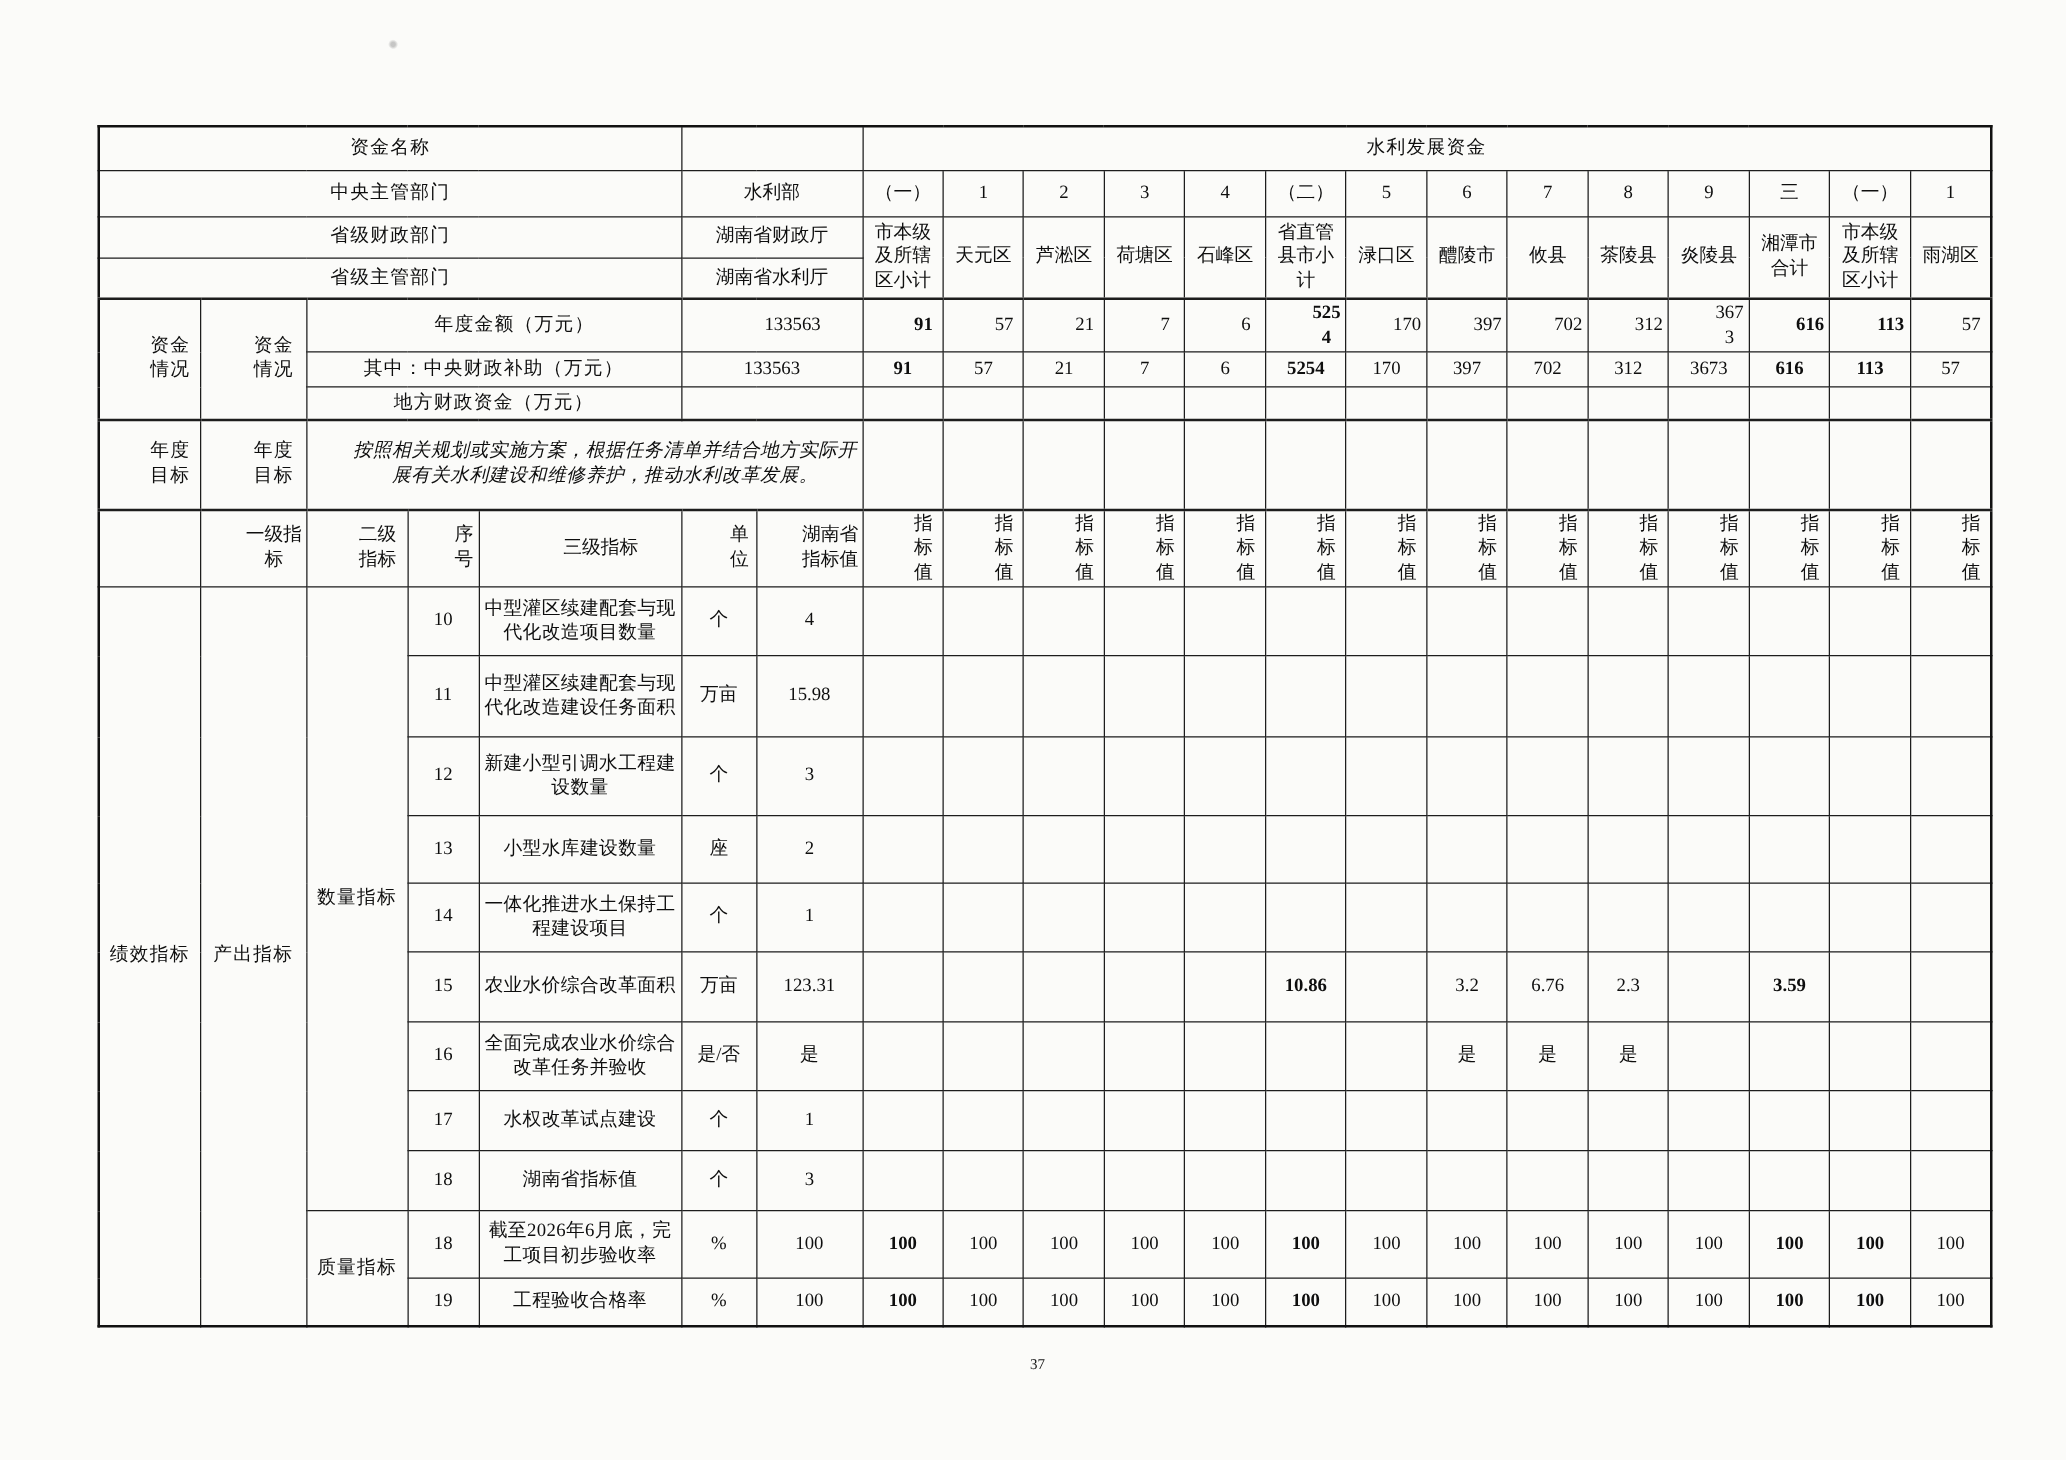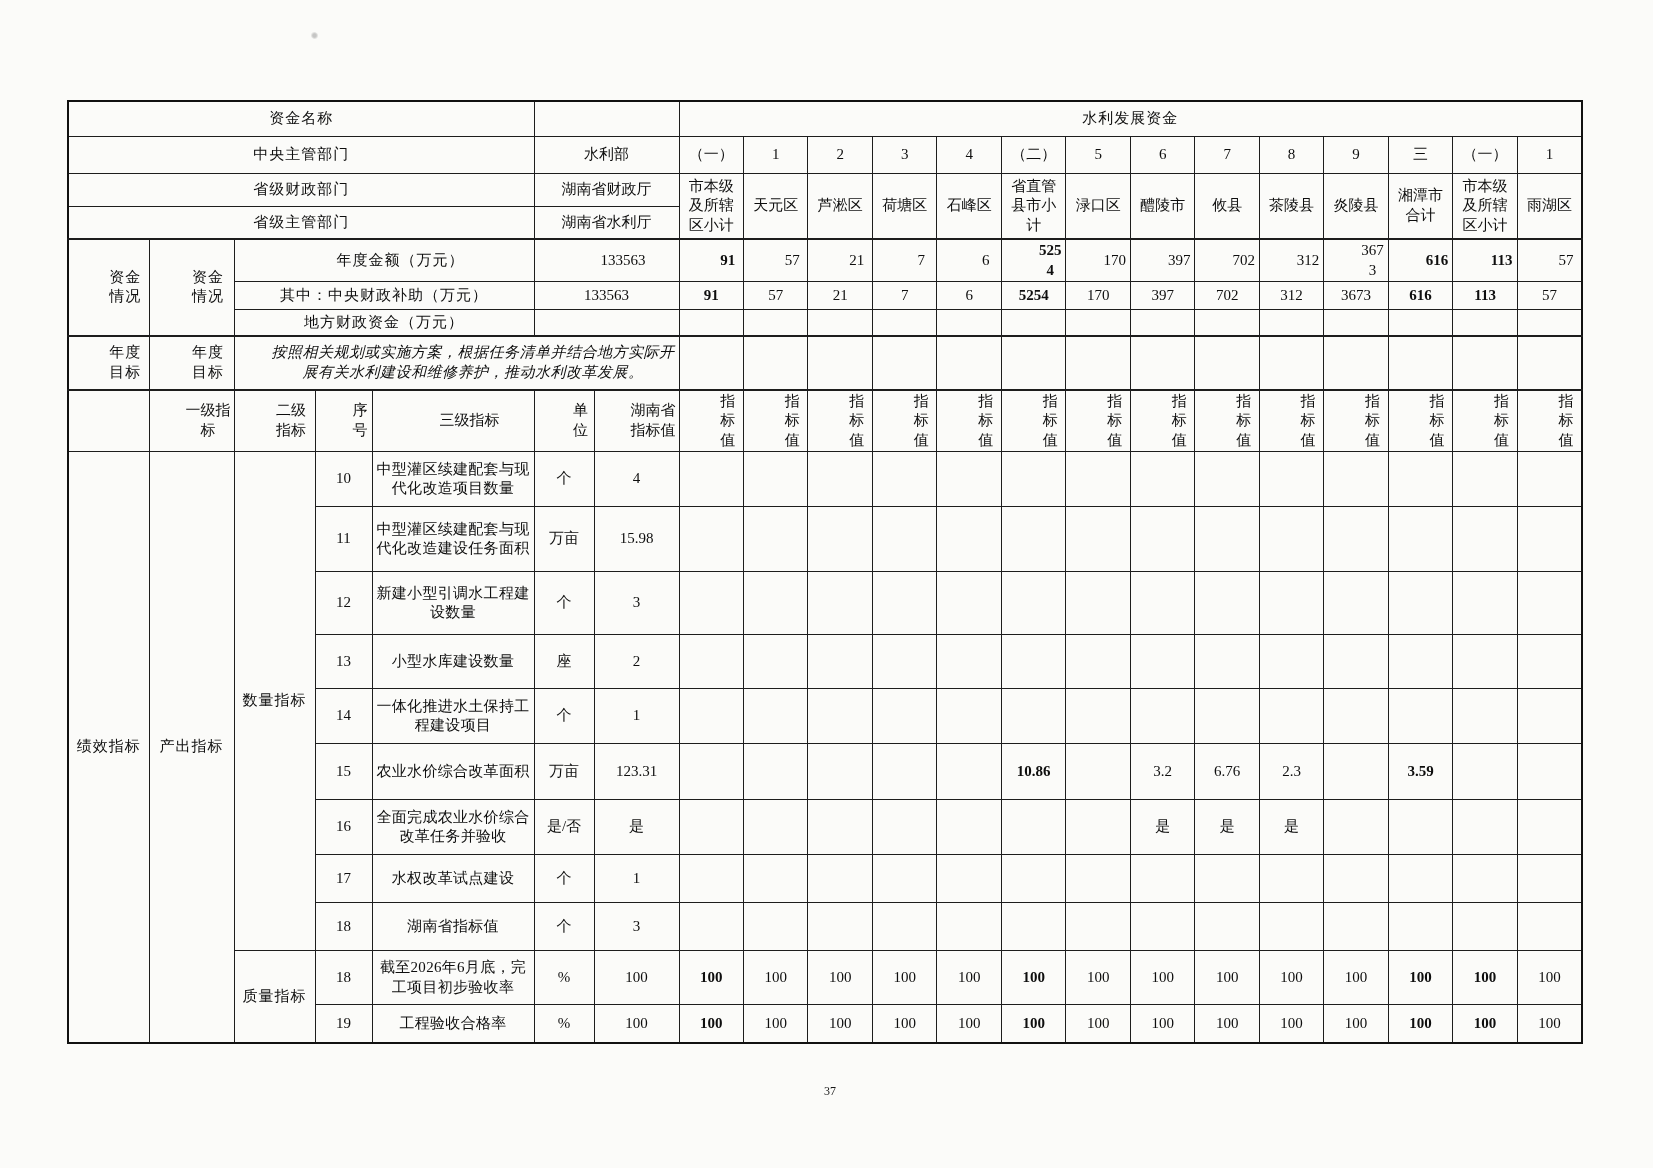--- a/index.html
+++ b/index.html
@@ -10,21 +10,21 @@
     font-family:"Liberation Serif","DejaVu Serif",serif;
     color:#0e0e0e;
     overflow:hidden;
   }
   .artifact{
     position:absolute;left:310px;top:32px;width:9px;height:7px;
     background:radial-gradient(circle,#9a9a9a 0 30%,transparent 70%);
     opacity:.55;transform:rotate(35deg);
   }
   table.perf{
-    position:absolute;left:67px;top:100px;
+    position:absolute;left:78px;top:100px;
     width:1516px;
     border-collapse:collapse;
     table-layout:fixed;
   }
   table.perf td,table.perf th{
     border:1px solid #1d1d1d;
     padding:1px 3px;
     text-align:center;
     vertical-align:middle;
     font-size:15px;
@@ -186,21 +186,21 @@
         <td class="val"></td>
         <td class="val"></td>
         <td class="val"></td>
         <td class="val"></td>
         <td class="val"></td>
         <td class="val em"></td>
         <td class="val em"></td>
         <td class="val"></td>
       </tr>
 
-  <tr style="height:54px" class="thick-top">
+  <tr style="height:72px" class="thick-top">
     <td class="sec">年度目标</td>
     <td class="sec">年度目标</td>
     <td colspan="5" class="goal">按照相关规划或实施方案，根据任务清单并结合地方实际开展有关水利建设和维修养护，推动水利改革发展。</td>
   <td class="val em"></td>
         <td class="val"></td>
         <td class="val"></td>
         <td class="val"></td>
         <td class="val"></td>
         <td class="val em"></td>
         <td class="val"></td>

